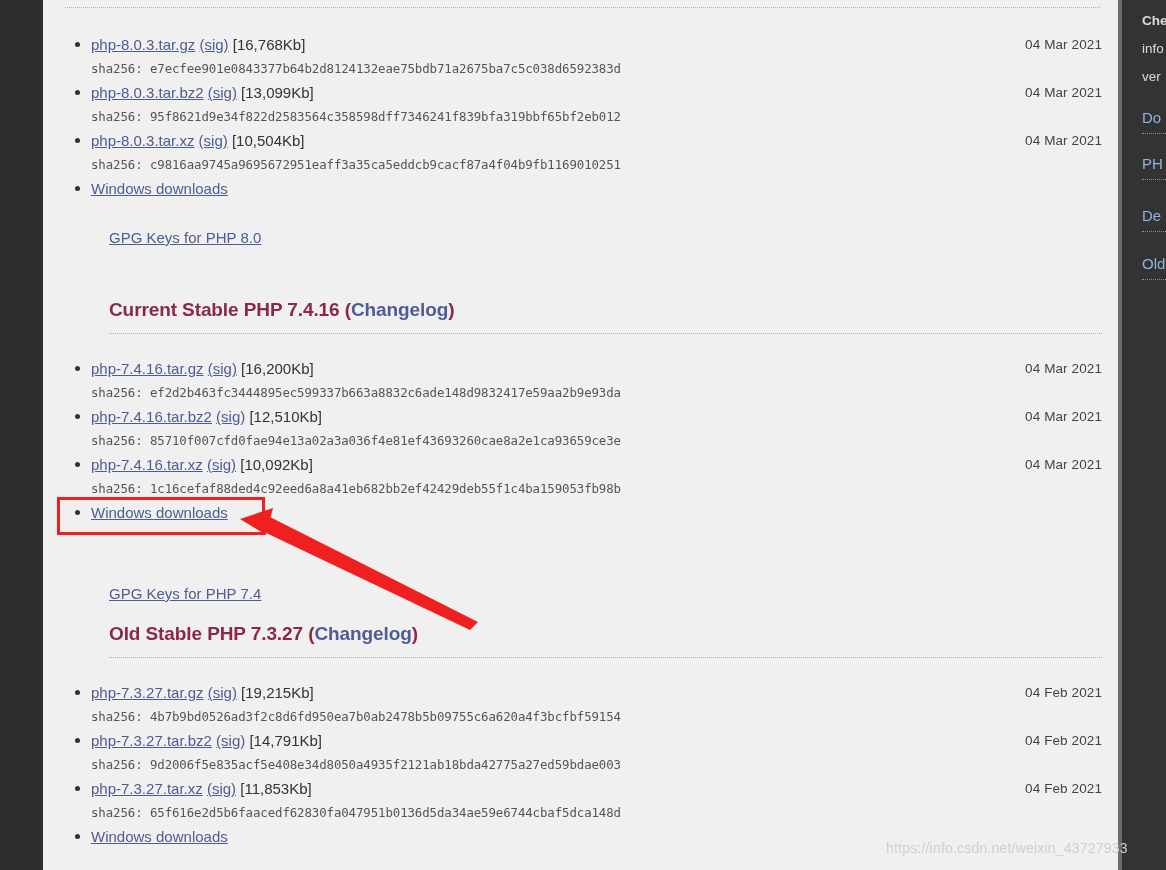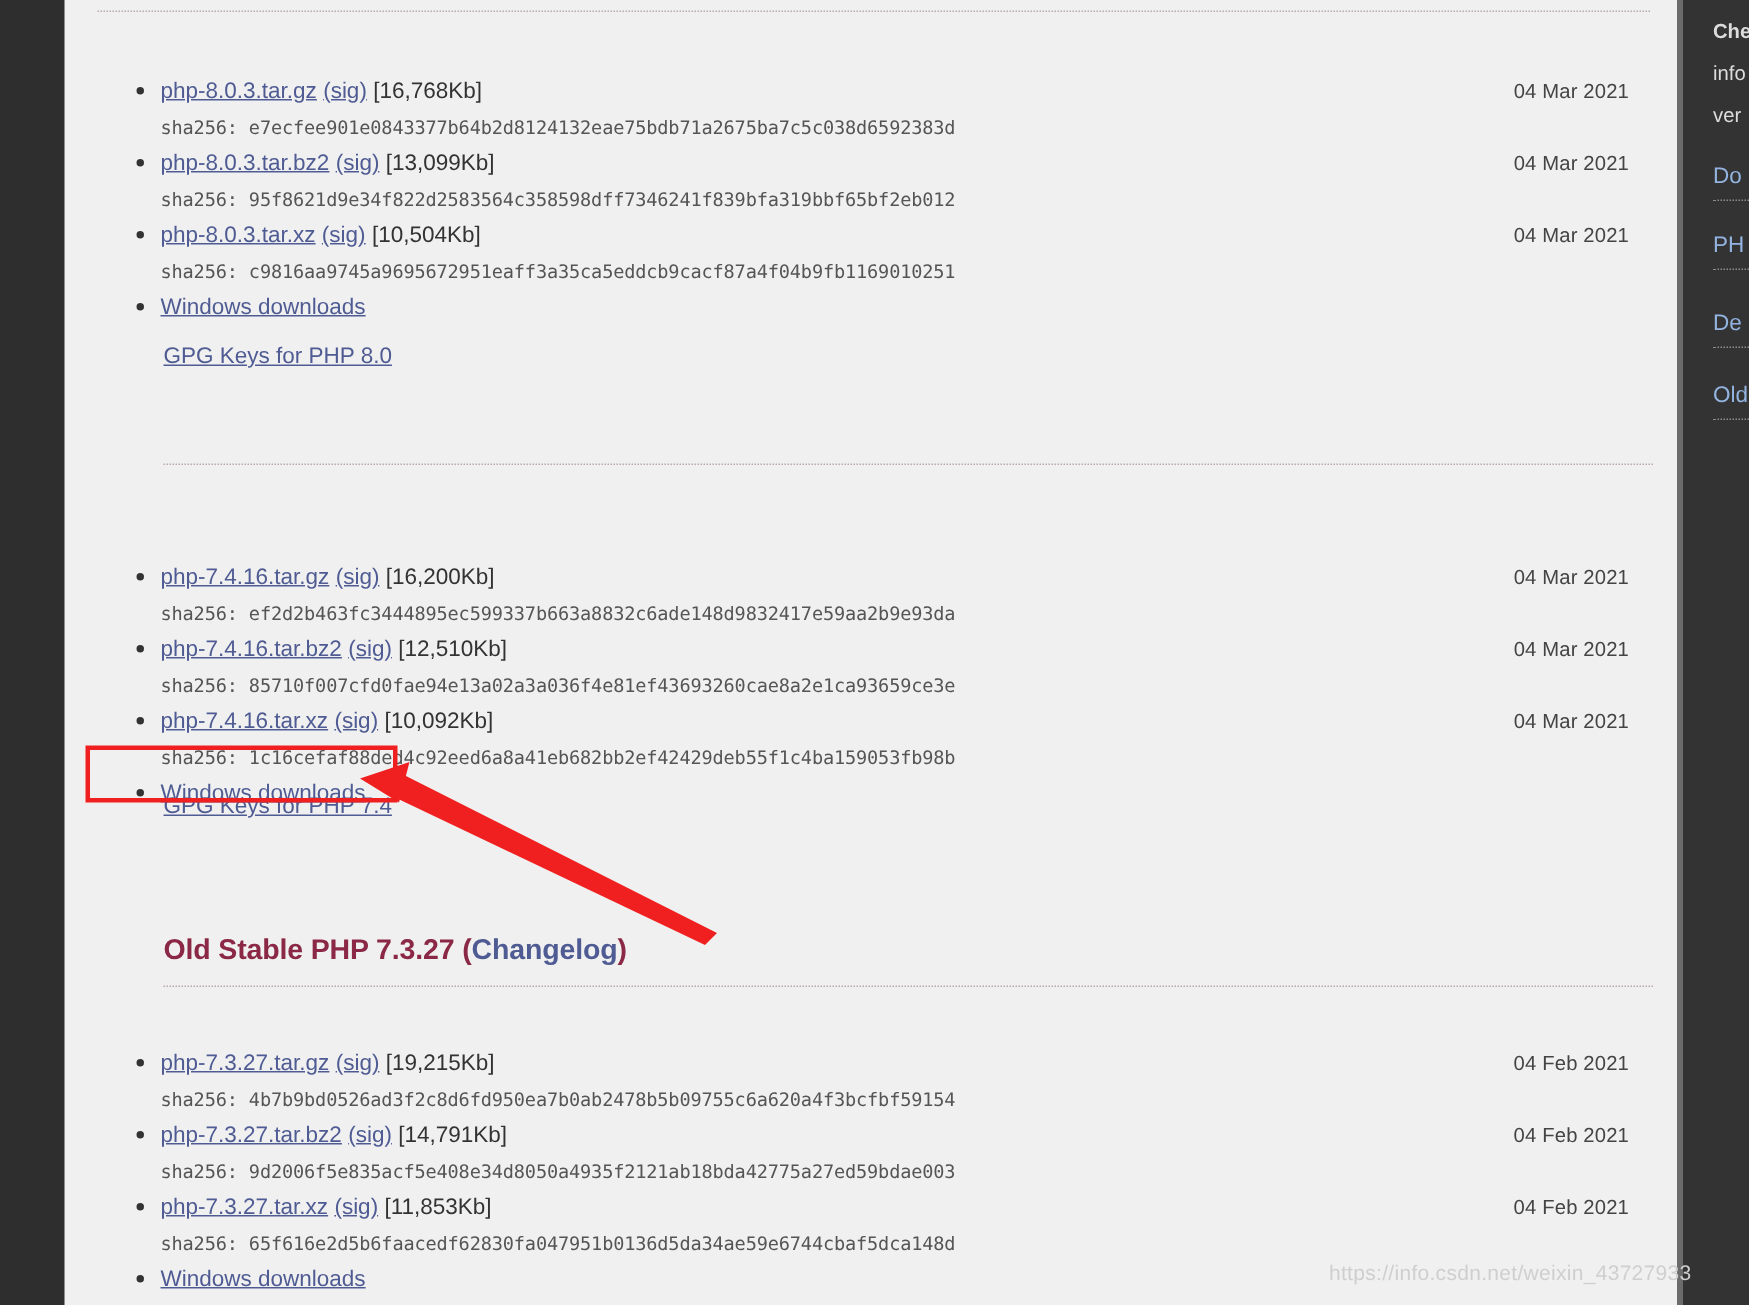--- a/index.html
+++ b/index.html
@@ -47,21 +47,21 @@
     overflow: hidden;
   }
 
   .inner {
     position: relative;
     padding: 0 22px 0 22px;
   }
 
   ul.dl-list {
     list-style: none;
-    margin: 16px; padding: 0;
+    margin: 0; padding: 0;
   }
   ul.dl-list li.dl-item {
     position: relative;
     padding-left: 48px;
     margin: 0;
   }
   ul.dl-list li.dl-item .bullet {
     position: absolute;
     left: 32px; top: 9px;
     width: 5px; height: 5px;
@@ -256,20 +256,21 @@
             </div>
           </li>
         </ul>
       </div>
 
       <div class="gpg" style="position:absolute;left:66px;top:226px;">
         <a href="#">GPG Keys for PHP 8.0</a>
       </div>
 
       <div style="position:absolute;left:66px;top:298px;width:1035px;">
+        <h2 class="sec-title"><span>Current Stable PHP 7.4.16 (</span><a href="#">Changelog</a><span>)</span></h2>
         <hr class="hr-dot">
       </div>
 
       <div style="position:absolute;left:0;top:357px;width:1059px;">
         <ul class="dl-list">
 
           <li class="dl-item">
             <span class="bullet"></span>
             <div class="row-line">
               <a class="fname" href="#">php-7.4.16.tar.gz</a>
@@ -313,21 +314,21 @@
 
           <li class="dl-item">
             <span class="bullet"></span>
             <div class="win-row">
               <a href="#">Windows downloads</a>
             </div>
           </li>
         </ul>
       </div>
 
-      <div class="gpg" style="position:absolute;left:66px;top:526px;">
+      <div class="gpg" style="position:absolute;left:66px;top:582px;">
         <a href="#">GPG Keys for PHP 7.4</a>
       </div>
 
       <div style="position:absolute;left:66px;top:622px;width:1035px;">
         <h2 class="sec-title"><span>Old Stable PHP 7.3.27 (</span><a href="#">Changelog</a><span>)</span></h2>
         <hr class="hr-dot">
       </div>
 
       <div style="position:absolute;left:0;top:681px;width:1059px;">
         <ul class="dl-list">

